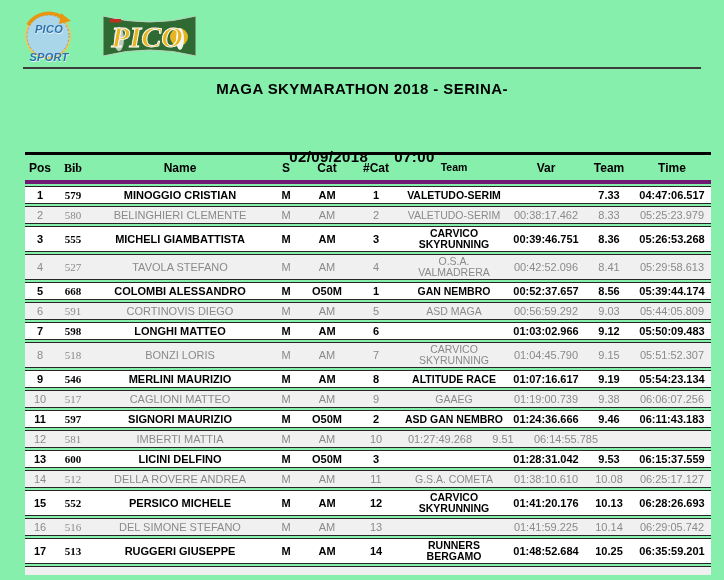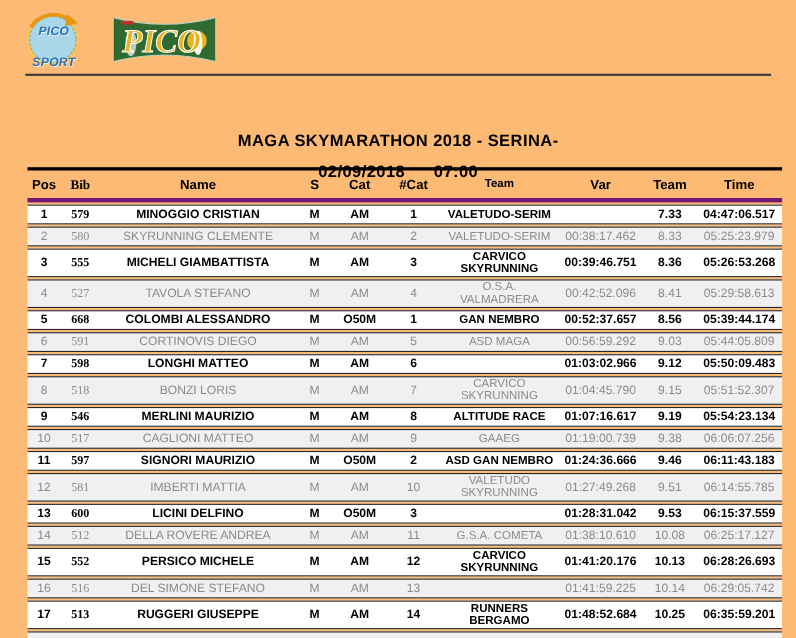--- a/index.html
+++ b/index.html
@@ -1,39 +1,39 @@
 <!DOCTYPE html>
 <html><head>
 <meta charset="utf-8">
 <style>
   * { box-sizing: border-box; }
   html, body { margin: 0; padding: 0; background: #fff; }
   .page {
     position: relative; width: 724px; height: 580px; overflow: hidden;
-    background: #fdba74; font-family: "Liberation Sans", sans-serif; color: #000;
+    background: #86efac; font-family: "Liberation Sans", sans-serif; color: #000;
   }
 
   
   .logo-sport { position: absolute; left: 23px; top: 8px; width: 52px; height: 54px; }
   .logo-sport svg { position: absolute; left: 0; top: 0; }
   .logo-sport .ltxt {
     position: absolute; left: 0; width: 100%; text-align: center;
     font-weight: bold; font-style: italic; font-size: 11px; color: #2e6fae;
     text-shadow: 0.5px 0.5px 0 #e8f4fa; letter-spacing: 0.3px; line-height: 11px;
   }
   .logo-sport .l1 { top: 16px; }
   .logo-sport .l2 { top: 44px; }
 
   .logo-banner { position: absolute; left: 103px; top: 13px; width: 93px; height: 46px; }
 
   
   .rule { position: absolute; top: 67px; left: 23px; width: 678px; height: 0; border-top: 2px solid #3d3d3d; }
   .title {
     position: absolute; top: 80px; left: 0; width: 724px; text-align: center;
-    font-size: 15px; font-weight: bold; letter-spacing: 0.4px; margin-top: 40px;
+    font-size: 15px; font-weight: bold; letter-spacing: 0.4px;
   }
   .datetime {
     position: absolute; top: 109px; left: 0; width: 724px; text-align: center;
     font-size: 15px; font-weight: bold; letter-spacing: 0.4px; margin-top: 39px;
   }
   .datetime .time { margin-left: 26px; }
 
   
   .rtable { position: absolute; top: 152px; left: 25px; width: 686px; }
   .thead {
@@ -118,21 +118,21 @@
           <div class="cell c-cat">AM</div>
           <div class="cell c-ncat">1</div>
           <div class="cell c-team">VALETUDO-SERIM</div>
           <div class="cell c-var"></div>
           <div class="cell c-speed">7.33</div>
           <div class="cell c-time">04:47:06.517</div>
         </div>
         <div class="row even">
           <div class="cell c-pos">2</div>
           <div class="cell c-bib">580</div>
-          <div class="cell c-name">SKYRUNNING CLEMENTE</div>
+          <div class="cell c-name">BELINGHIERI CLEMENTE</div>
           <div class="cell c-s">M</div>
           <div class="cell c-cat">AM</div>
           <div class="cell c-ncat">2</div>
           <div class="cell c-team">VALETUDO-SERIM</div>
           <div class="cell c-var">00:38:17.462</div>
           <div class="cell c-speed">8.33</div>
           <div class="cell c-time">05:25:23.979</div>
         </div>
         <div class="row">
           <div class="cell c-pos">3</div>
@@ -242,21 +242,20 @@
           <div class="cell c-speed">9.46</div>
           <div class="cell c-time">06:11:43.183</div>
         </div>
         <div class="row even">
           <div class="cell c-pos">12</div>
           <div class="cell c-bib">581</div>
           <div class="cell c-name">IMBERTI MATTIA</div>
           <div class="cell c-s">M</div>
           <div class="cell c-cat">AM</div>
           <div class="cell c-ncat">10</div>
-          <div class="cell c-team">VALETUDO SKYRUNNING</div>
           <div class="cell c-var">01:27:49.268</div>
           <div class="cell c-speed">9.51</div>
           <div class="cell c-time">06:14:55.785</div>
         </div>
         <div class="row">
           <div class="cell c-pos">13</div>
           <div class="cell c-bib">600</div>
           <div class="cell c-name">LICINI DELFINO</div>
           <div class="cell c-s">M</div>
           <div class="cell c-cat">O50M</div>

